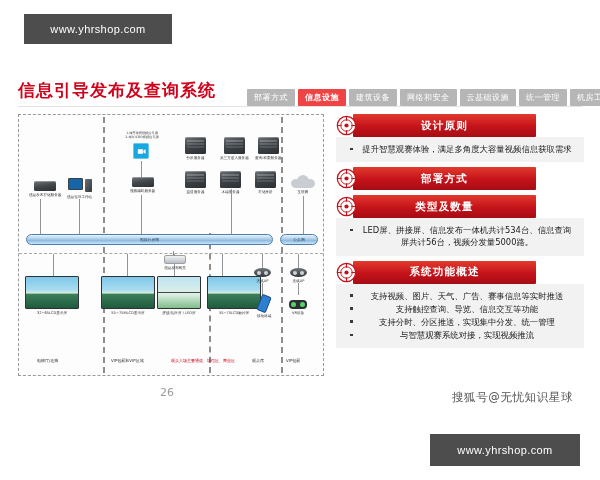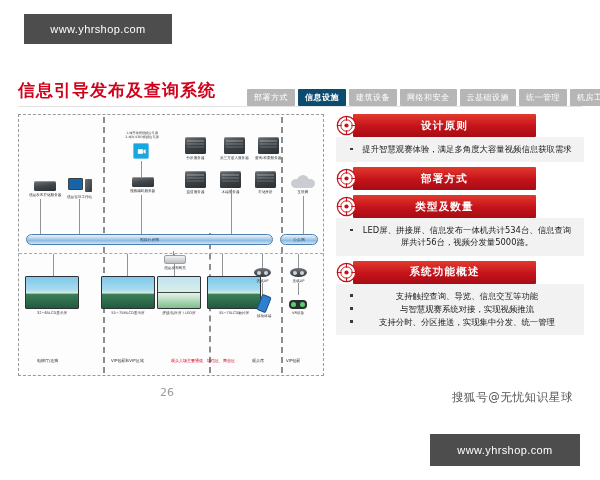--- a/index.html
+++ b/index.html
@@ -42,21 +42,21 @@
     position:absolute;left:247px;top:89px;
     display:flex;gap:3px;align-items:center;
   }
   .tab{
     height:17px;line-height:17px;padding:0 7px;
     background:#b6b6b6;color:#ffffff;
     font-size:8px;letter-spacing:.5px;white-space:nowrap;
     font-family:"DejaVu Sans",sans-serif;
     border-radius:1px;
   }
-  .tab.active{background:#0c4a6e;font-weight:bold;text-align:center;}
+  .tab.active{background:#ef4444;font-weight:bold;text-align:center;}
 
   
   .diagram{
     position:absolute;left:18px;top:114px;width:306px;height:262px;
     background:#fdfdfd;border:1px dashed #9a9a9a;
     box-sizing:border-box;
   }
   .dg-divider{
     position:absolute;top:0;bottom:0;width:0;
     border-left:2px dashed #8d8d8d;
@@ -453,21 +453,22 @@
         </div>
         <svg class="target" viewBox="0 0 24 24">
           <circle cx="12" cy="12" r="10.5" fill="#ffffff" stroke="#c4121a" stroke-width="1.4"></circle>
           <circle cx="12" cy="12" r="6.5" fill="none" stroke="#c4121a" stroke-width="1.1"></circle>
           <circle cx="12" cy="12" r="2.4" fill="#c4121a"></circle>
           <path d="M12 1.5v5M12 17.5v5M1.5 12h5M17.5 12h5" stroke="#c4121a" stroke-width="1.2"></path>
         </svg>
       </div>
       <div class="sec-body">
         <ul>
+          <li>支持视频、图片、天气、广告、赛事信息等实时推送</li>
           <li>支持触控查询、导览、信息交互等功能</li>
+          <li>支持分时、分区推送，实现集中分发、统一管理</li>
           <li>与智慧观赛系统对接，实现视频推流</li>
-          <li>支持分时、分区推送，实现集中分发、统一管理</li>
         </ul>
       </div>
     </div>
 
   </div>
 </div>
 
 </body></html>

